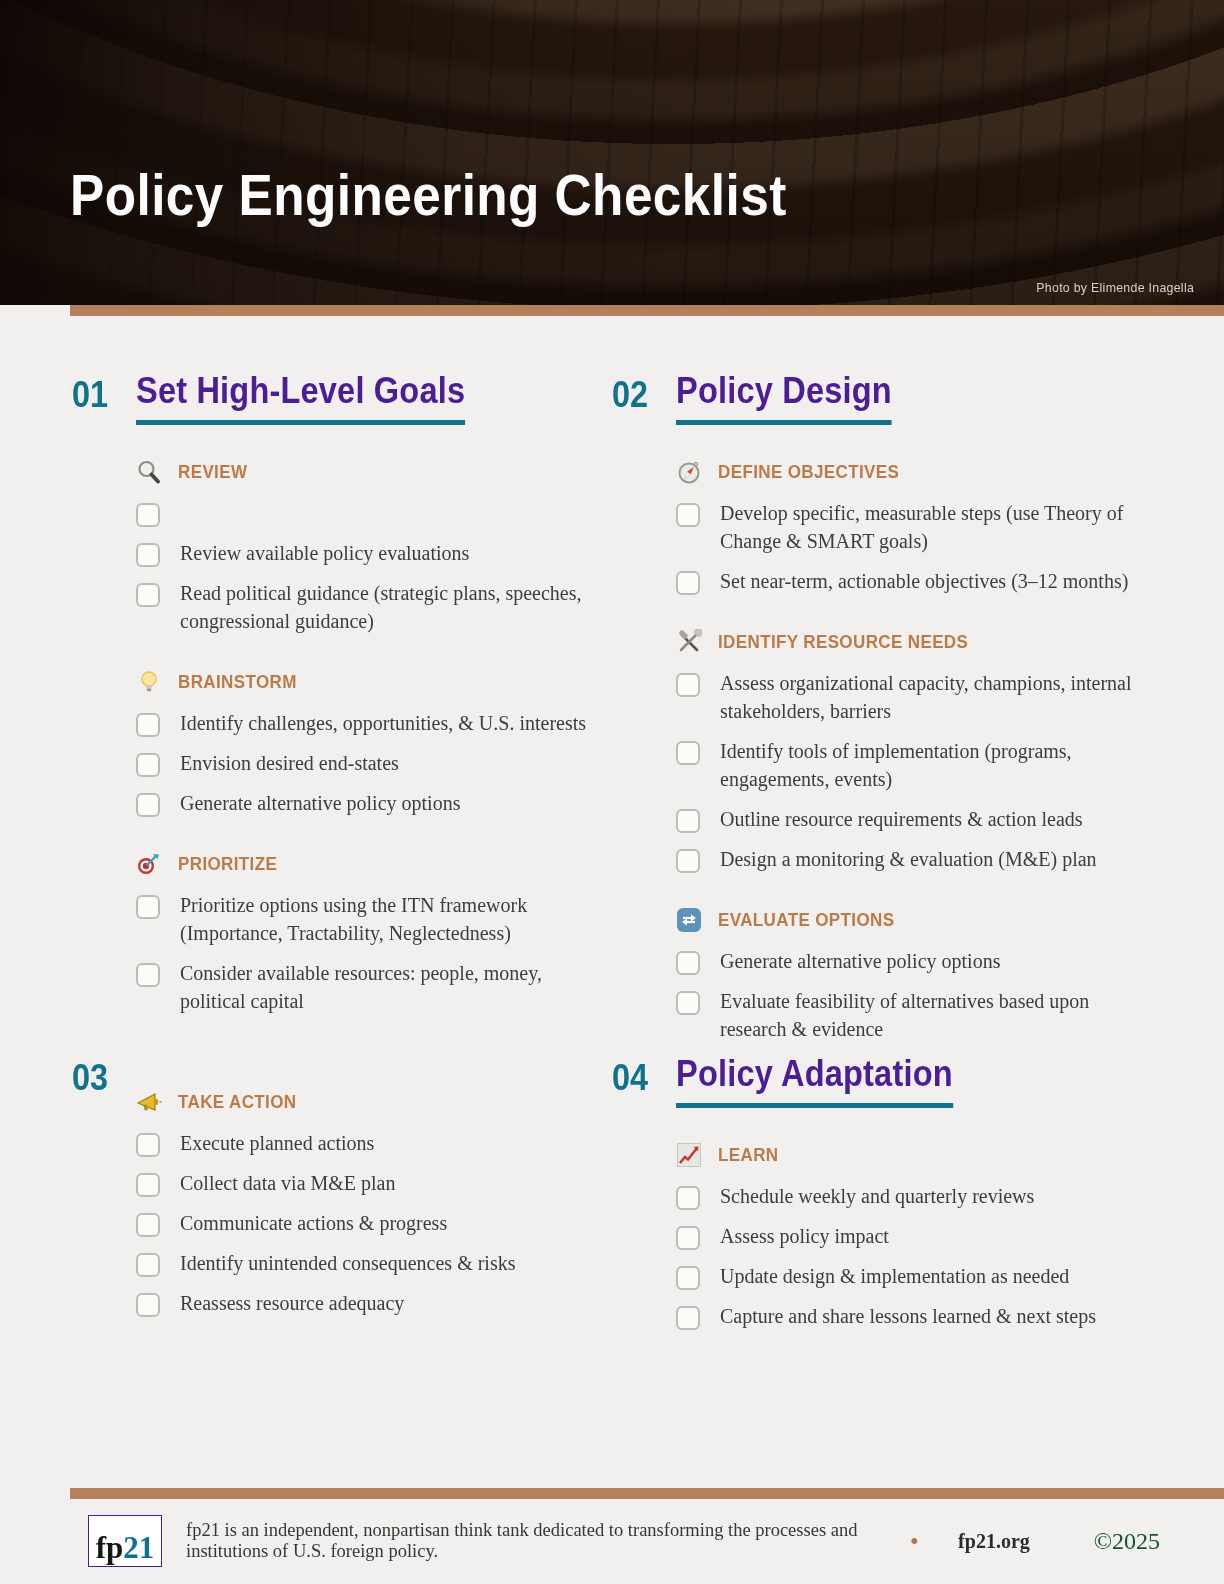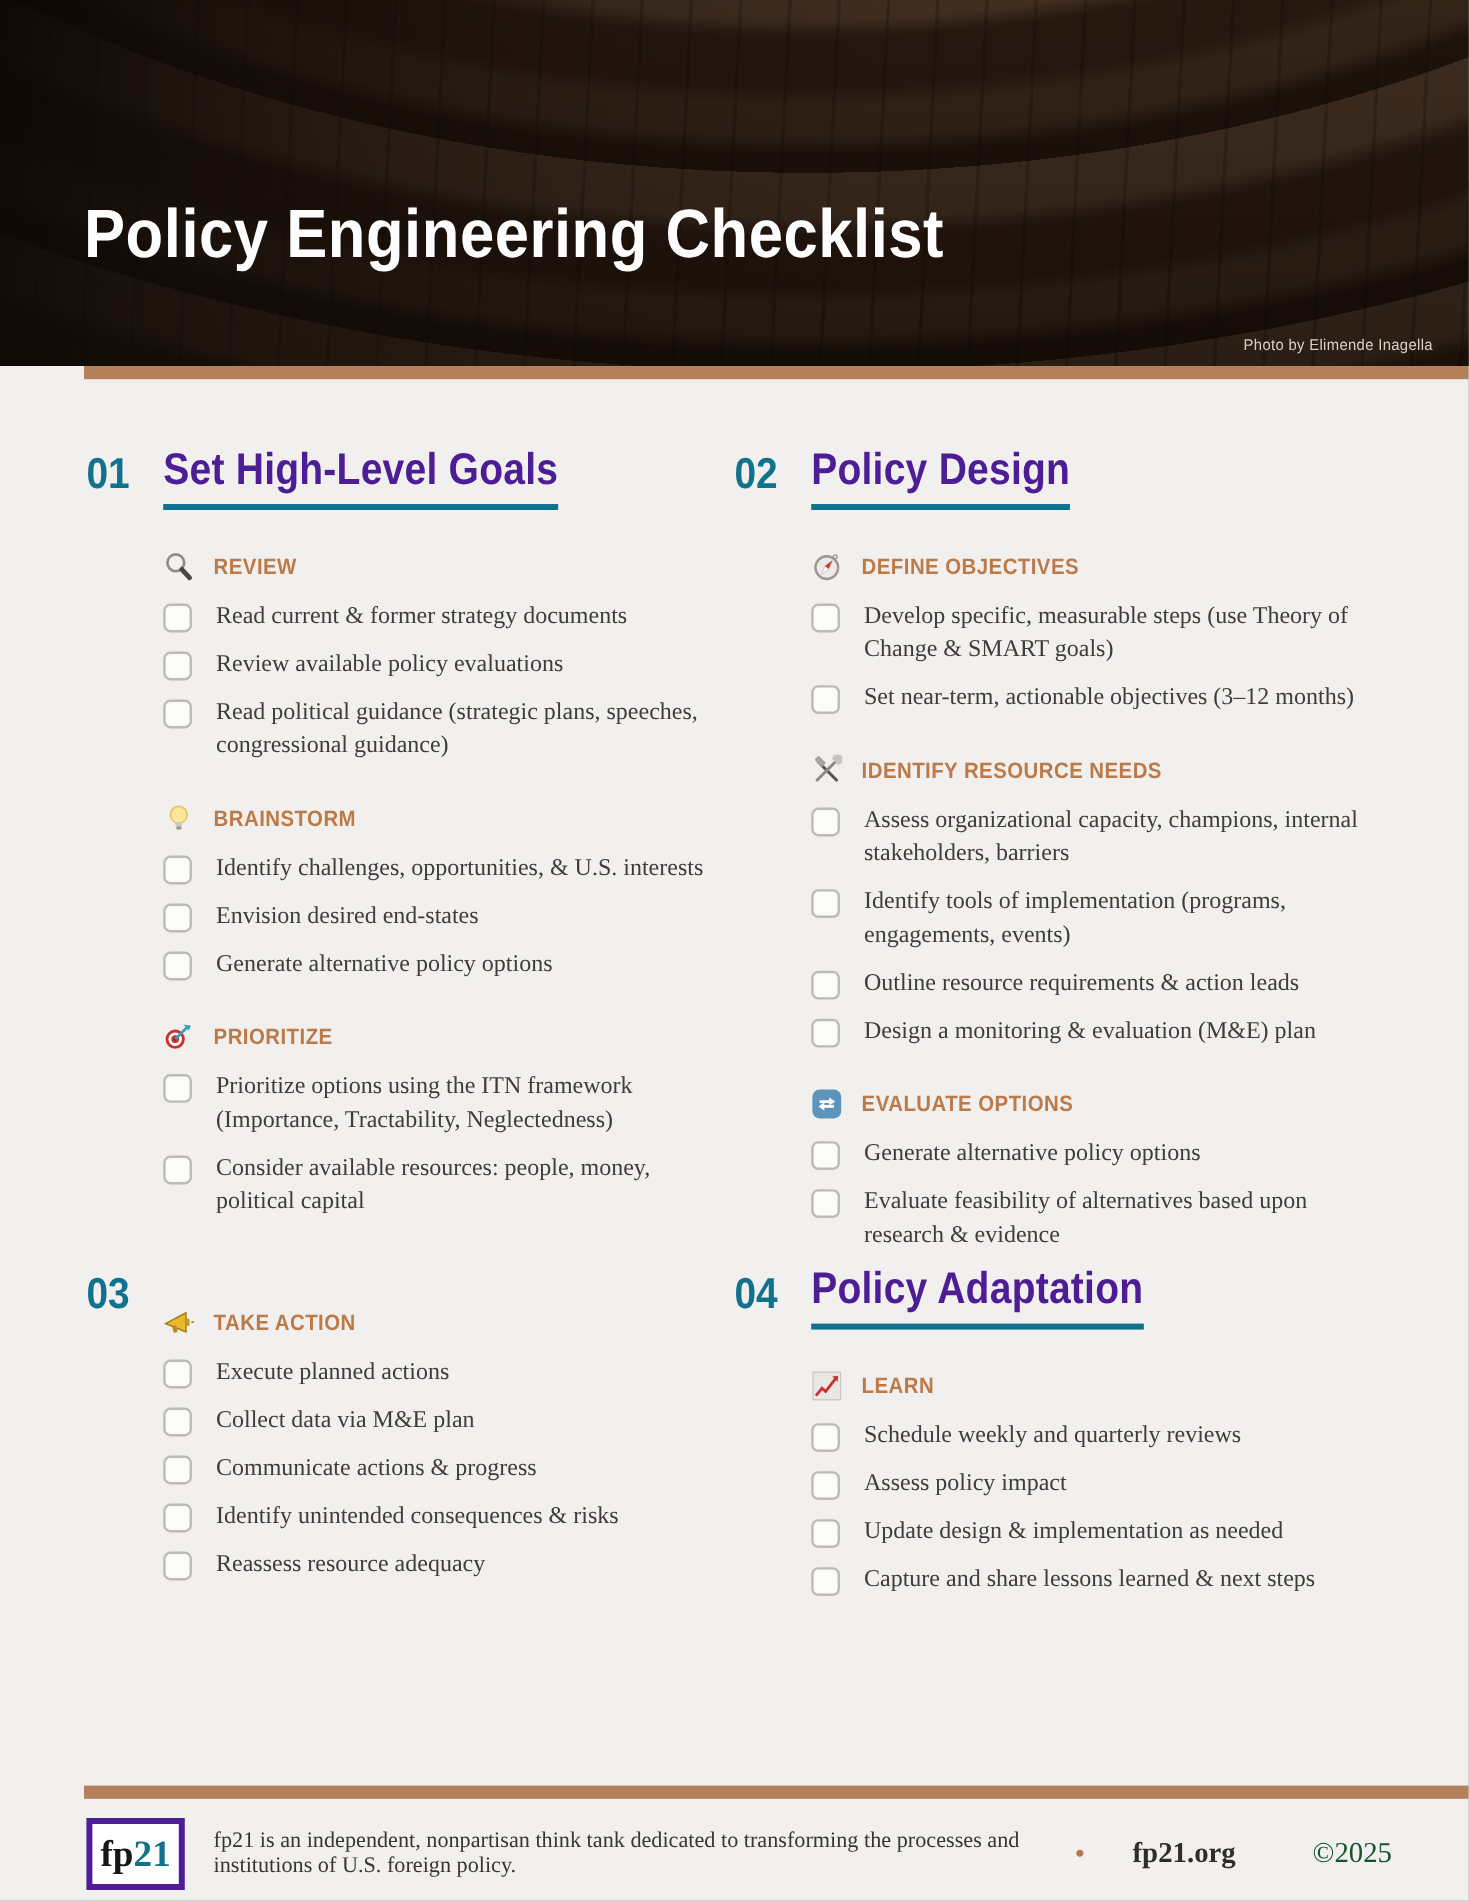--- a/index.html
+++ b/index.html
@@ -85,33 +85,33 @@
   }
   
   .footer{position:absolute;left:0;right:0;bottom:0;height:96px;}
   .footer .rule{margin-bottom:0;}
   .footer-row{
     display:flex;align-items:center;
     padding:16px 64px 0 72px;
   }
   .logo-box{
     flex:none;width:72px;height:50px;
-    background:#fff;border:5px solid #4c1d95;
-    display:flex;align-items:center;justify-content:center;
-    font-family:"Liberation Serif",serif;font-size:31px;font-weight:700;
+    background:#fff;border:1px solid #4c1d95;
+    display:flex;align-items:flex-end;justify-content:center;
+    font-family:"Liberation Serif",serif;font-size:31px;font-weight:700;margin-left:16px;
   }
   .logo-fp{color:#161616;}
   .logo-21{color:#11728e;}
   .tagline{
     margin-left:24px;margin-right:auto;
     font-family:"Liberation Serif",serif;font-size:18.5px;color:#383634;
   }
   .foot-bullet{color:#b5764d;font-size:22px;margin:0 0 0 18px;}
   .foot-site{
-    font-family:"Liberation Serif",serif;font-weight:700;font-size:24px;
+    font-family:"Liberation Serif",serif;font-weight:700;font-size:20px;
     color:#2f2d2b;margin-left:40px;text-decoration:none;
   }
   .foot-copy{
     font-family:"Liberation Serif",serif;font-size:24px;color:#14532d;margin-left:64px;
   }
 </style>
 </head>
 <body>
 
 <div class="page">
@@ -134,21 +134,20 @@
             <span class="gicon">
               <svg viewBox="0 0 26 26">
                   <circle cx="10.5" cy="10" r="7" fill="none" stroke="#8e8b88" stroke-width="2.2"></circle>
                   <line x1="15.5" y1="15.5" x2="22" y2="22.5" stroke="#4a4846" stroke-width="4" stroke-linecap="round"></line>
                 </svg>
             </span>
             <span class="glabel">REVIEW</span>
           </div>
           <div class="item">
             <span class="cb"></span>
-            <span class="itext">Read current &amp; former strategy documents</span>
           </div>
           <div class="item">
             <span class="cb"></span>
             <span class="itext">Review available policy evaluations</span>
           </div>
           <div class="item">
             <span class="cb"></span>
             <span class="itext">Read political guidance (strategic plans, speeches, congressional guidance)</span>
           </div>
         </div>

